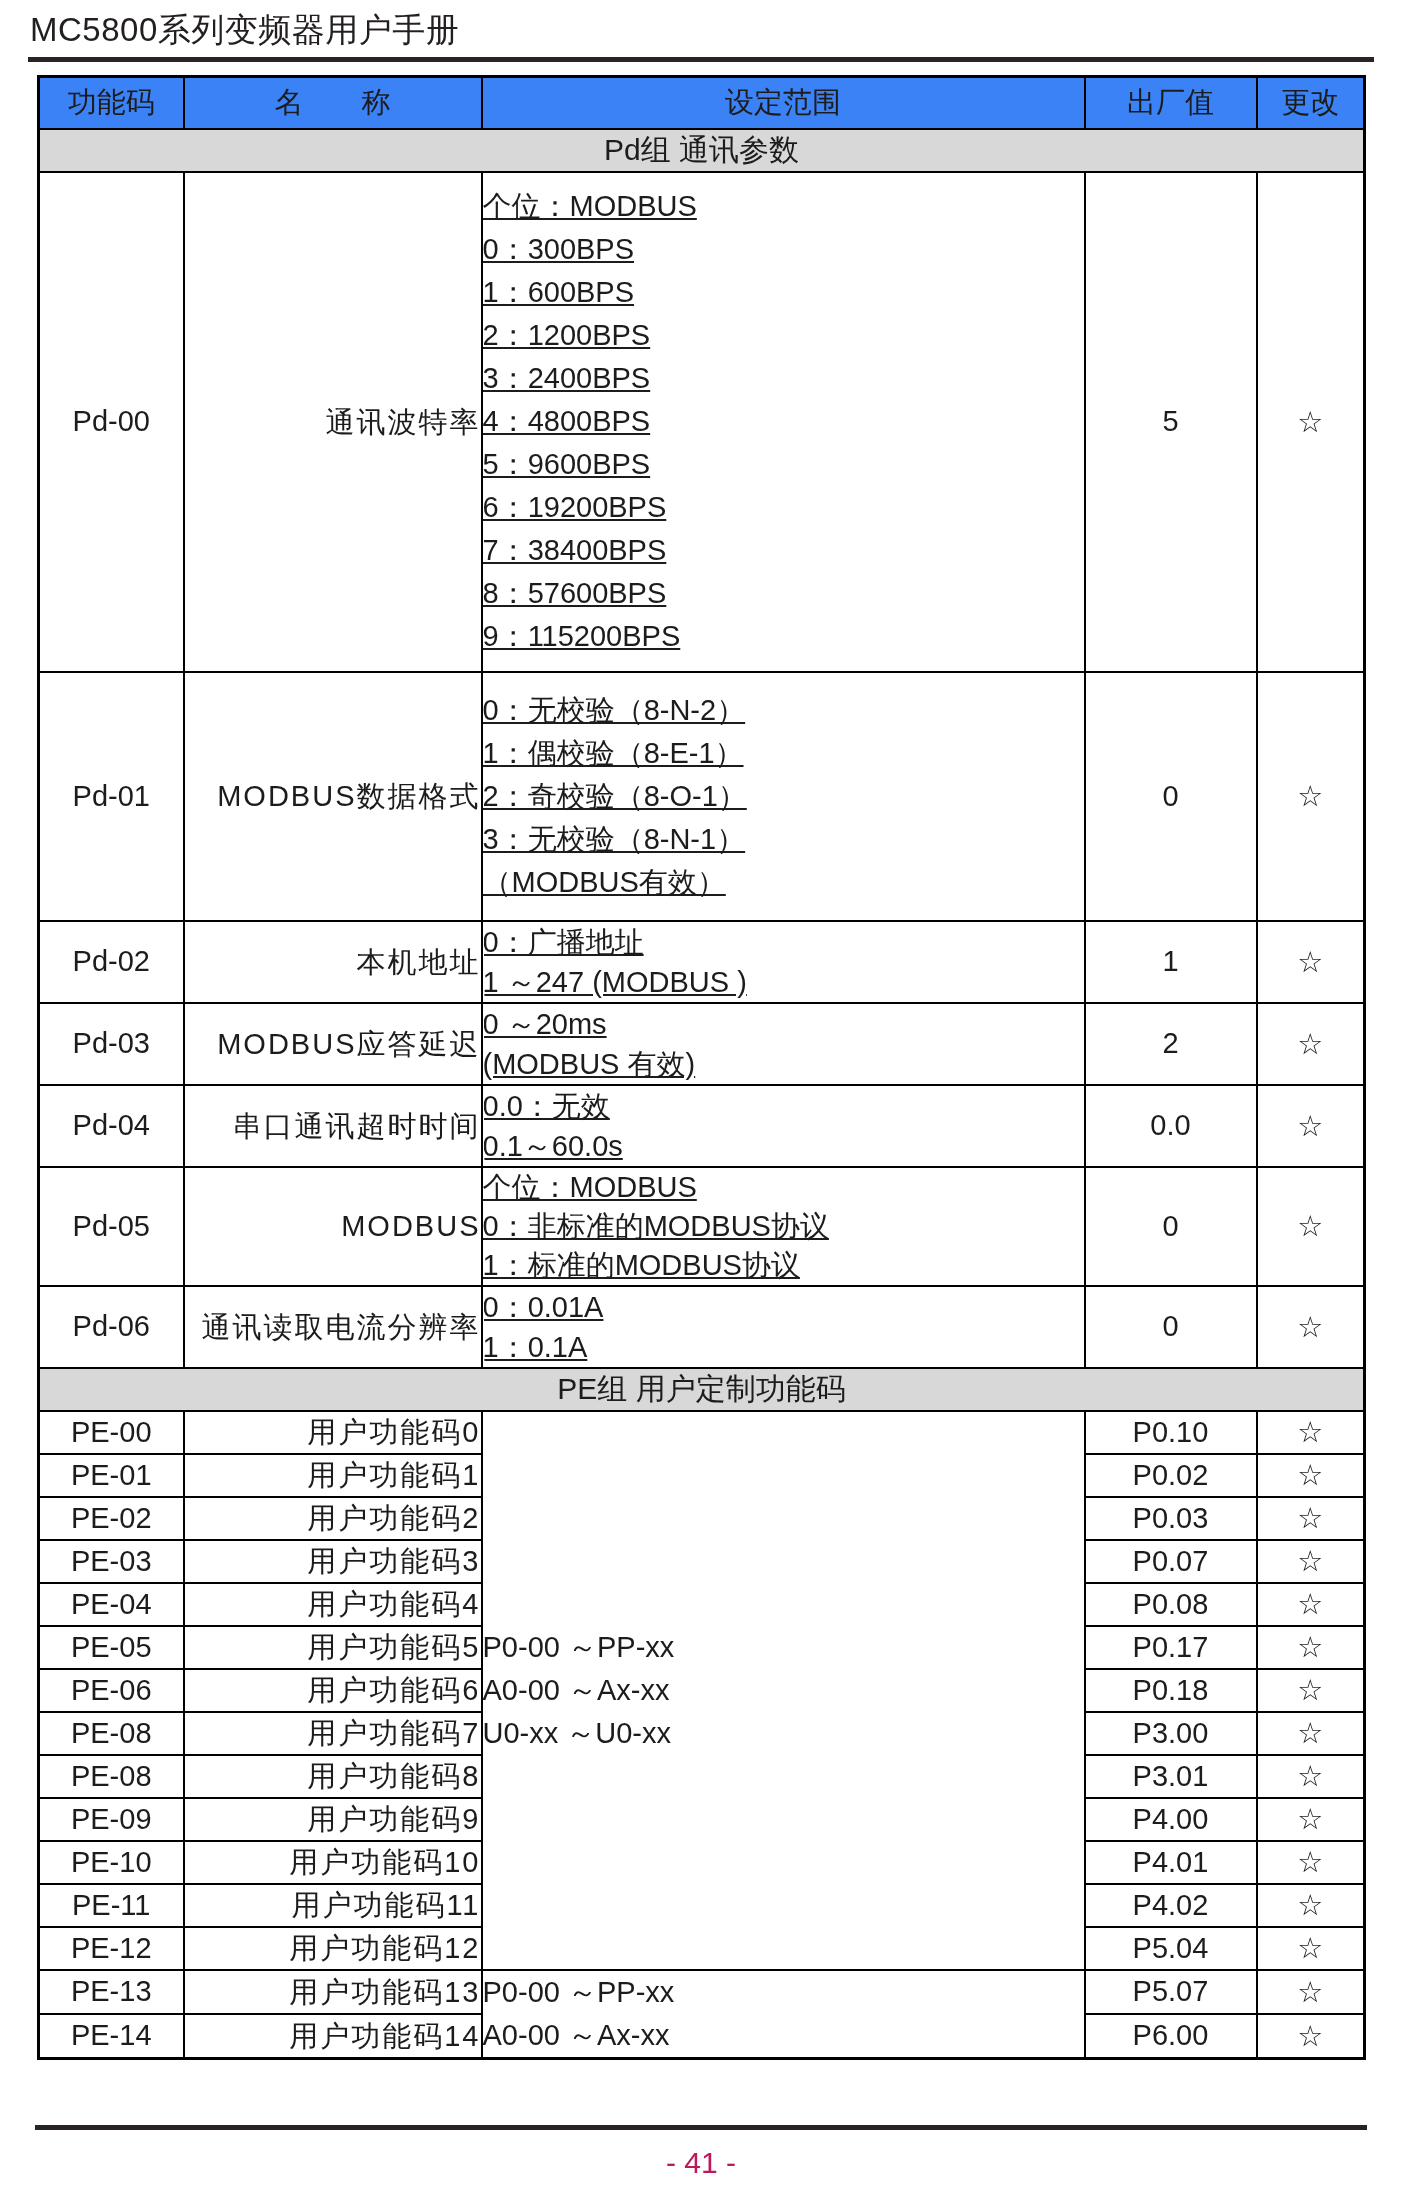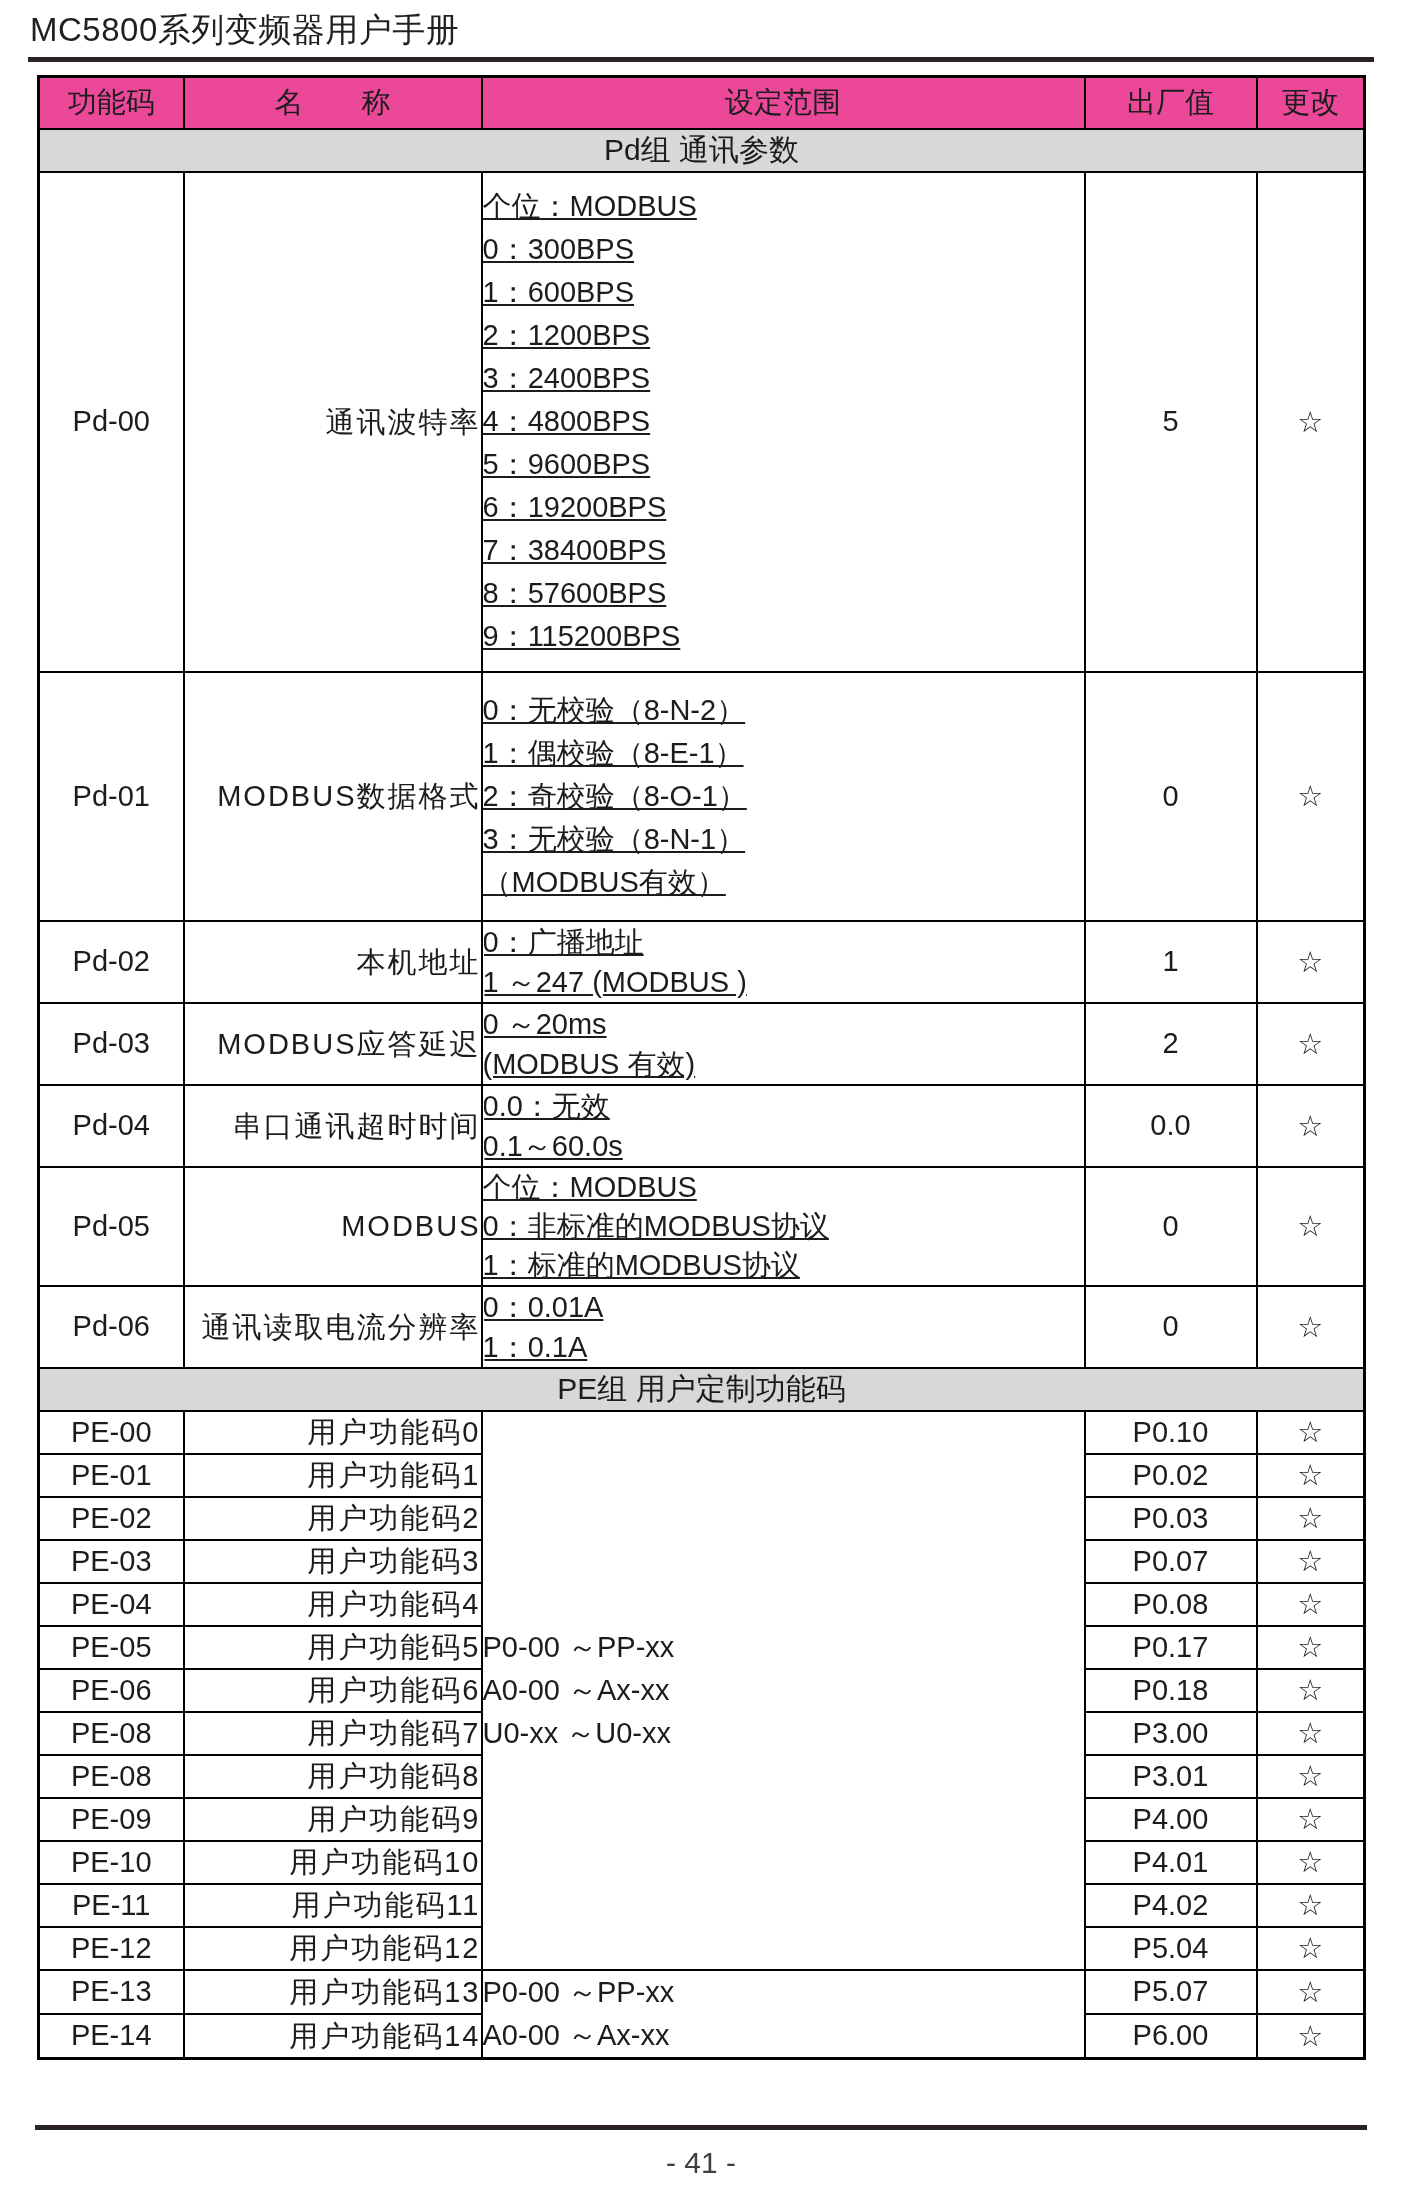--- a/index.html
+++ b/index.html
@@ -17,21 +17,21 @@
   }
   table.params{
     position:absolute;left:37px;top:75px;width:1326px;
     border-collapse:collapse;table-layout:fixed;
     border:3px solid #000;
   }
   .params td,.params th{
     border:2px solid #000;padding:0;font-size:29px;font-weight:normal;
     vertical-align:middle;color:#1c1c1c;overflow:hidden;
   }
-  .hdr-cell{background:#ec4899;text-align:center;}
+  .hdr-cell{background:#3b82f6;text-align:center;}
   .hdr-range{text-align:center;padding-left:22px;}
   .section-row td{
     background:#d8d8d8;text-align:center;font-size:30px;height:40px;margin-top:48px;
   }
   .code{text-align:center;border-radius:10px;}
   .name{text-align:right;padding-left:16px;padding-right:8px;letter-spacing:2px;line-height:40px;}
   .range{text-align:left;padding-left:22px;padding-right:6px;line-height:43px;}
   .range .rl{white-space:nowrap;text-decoration:underline;}
   .range-sm{line-height:40px;border-radius:10px;}
   .range-md{line-height:39px;}
@@ -40,21 +40,21 @@
   .vt{vertical-align:top;}
   .pt150{padding-top:150px;}
   .pt205{padding-top:205px;}
   .pt72{padding-top:72px;}
   .pe-range{vertical-align:middle;text-align:left;padding-left:22px;line-height:43px;}
   .footer-rule{
     position:absolute;left:35px;top:2125px;width:1332px;height:5px;background:#2b2322;
   }
   .page-number{
     position:absolute;left:0;top:2146px;width:100%;text-align:center;
-    font-size:30px;color:#404040;
+    font-size:30px;color:#be185d;
   }
 </style>
 </head>
 <body>
 
 <div class="doc-title">MC5800系列变频器用户手册</div>
 <div class="header-rule"></div>
 
 <table class="params">
   <colgroup>

